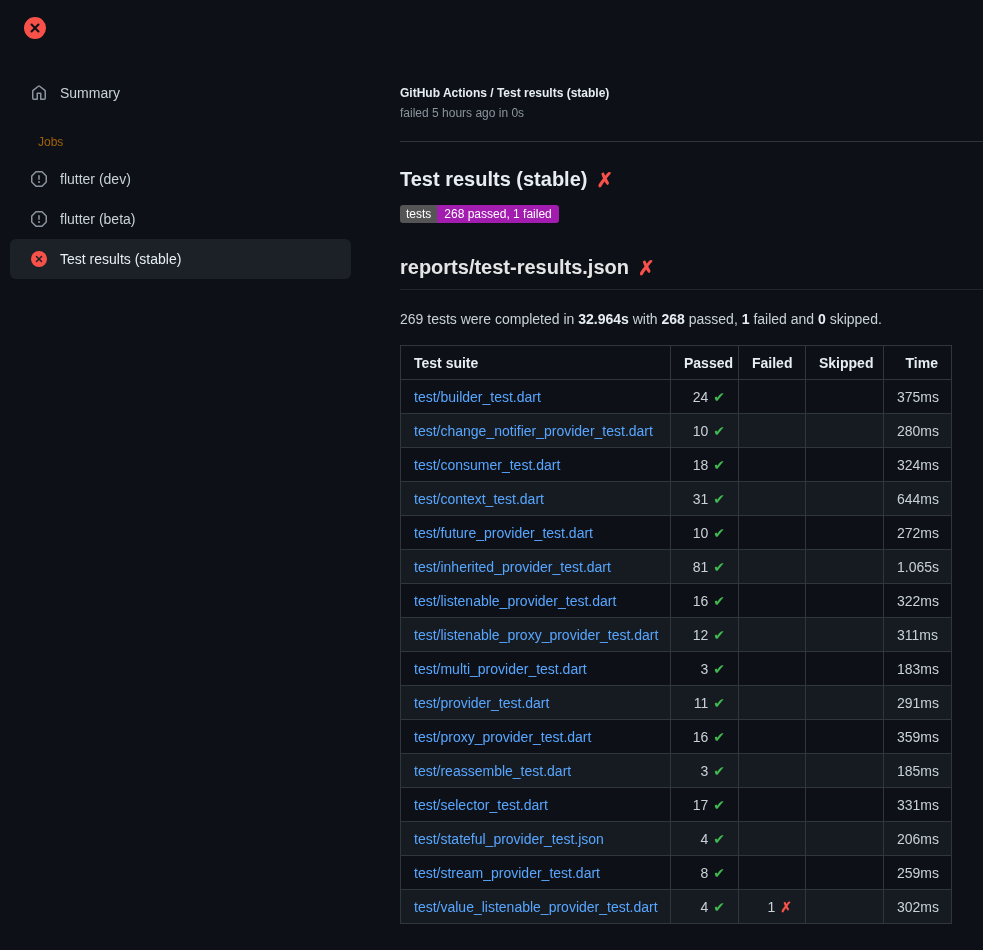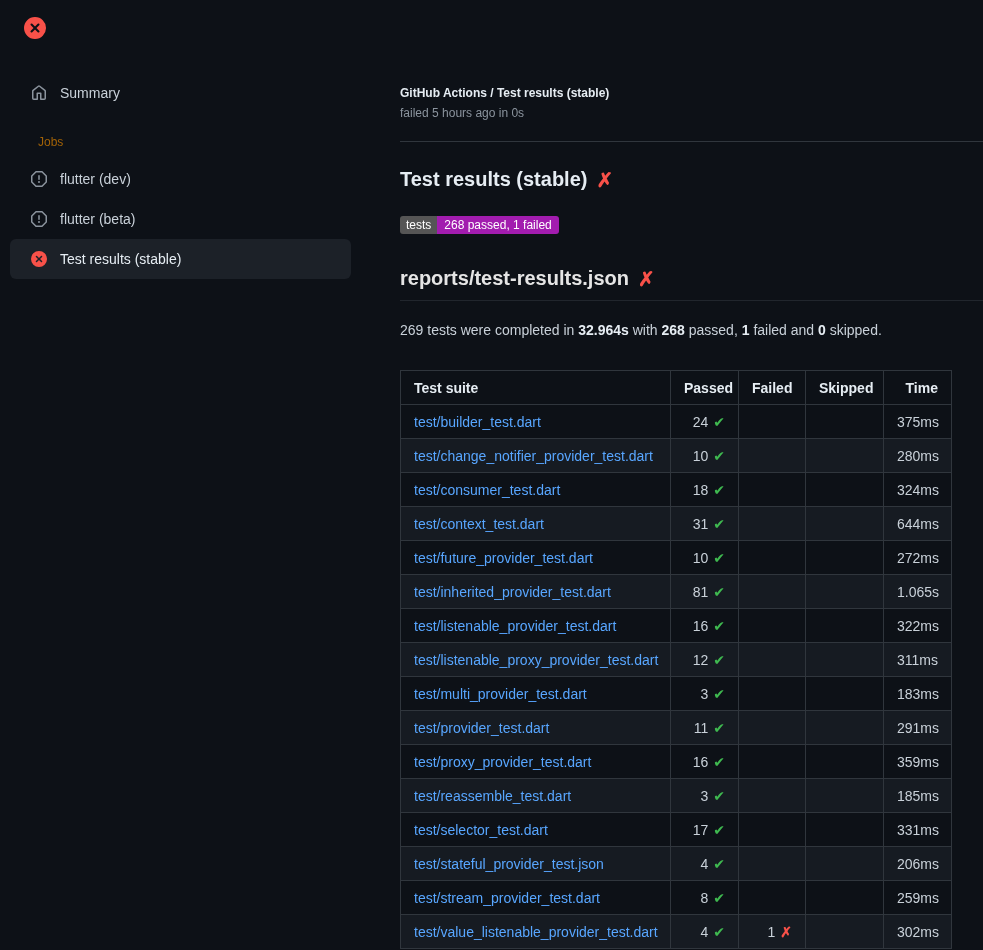--- a/index.html
+++ b/index.html
@@ -44,41 +44,41 @@
   .divider { border: none; border-top: 1px solid #30363d; margin: 21px 0 0 0; }
 
   .section-title {
     display: flex; align-items: center; gap: 9px;
     margin-top: 26px;
     font-size: 20px; font-weight: 700; color: #e6edf3;
   }
   .x-mark { color: #f85149; font-weight: 700; font-size: 20px; line-height: 1; }
 
   .badge {
-    display: inline-flex; margin-top: 25px;
+    display: inline-flex; margin-top: 14px;
     font-size: 12px; line-height: 18px; color: #ffffff;
     border-radius: 3px; overflow: hidden;
   }
   .badge-label { background: #555555; padding: 0 6px; }
   .badge-value { background: #a21caf; padding: 0 7px; }
 
   .report-title {
     display: flex; align-items: center; gap: 9px;
     margin-top: 33px; padding-bottom: 10px;
     border-bottom: 1px solid #21262d;
     font-size: 20px; font-weight: 700;
   }
   .report-title a { color: #e5e5e5; text-decoration: none; cursor: pointer; }
 
   .tests-summary { margin: 21px 0 0 0; font-size: 14px; color: #c9d1d9; }
   .tests-summary strong { font-weight: 700; color: #e6edf3; }
 
   
   table.results {
-    margin-top: 32px;
+    margin-top: 18px;
     border-collapse: collapse;
     table-layout: fixed;
     width: 551px;
     font-size: 14px;
   }
   table.results th, table.results td {
     border: 1px solid #30363d;
     padding: 7px 13px;
     height: 34px;
   }

